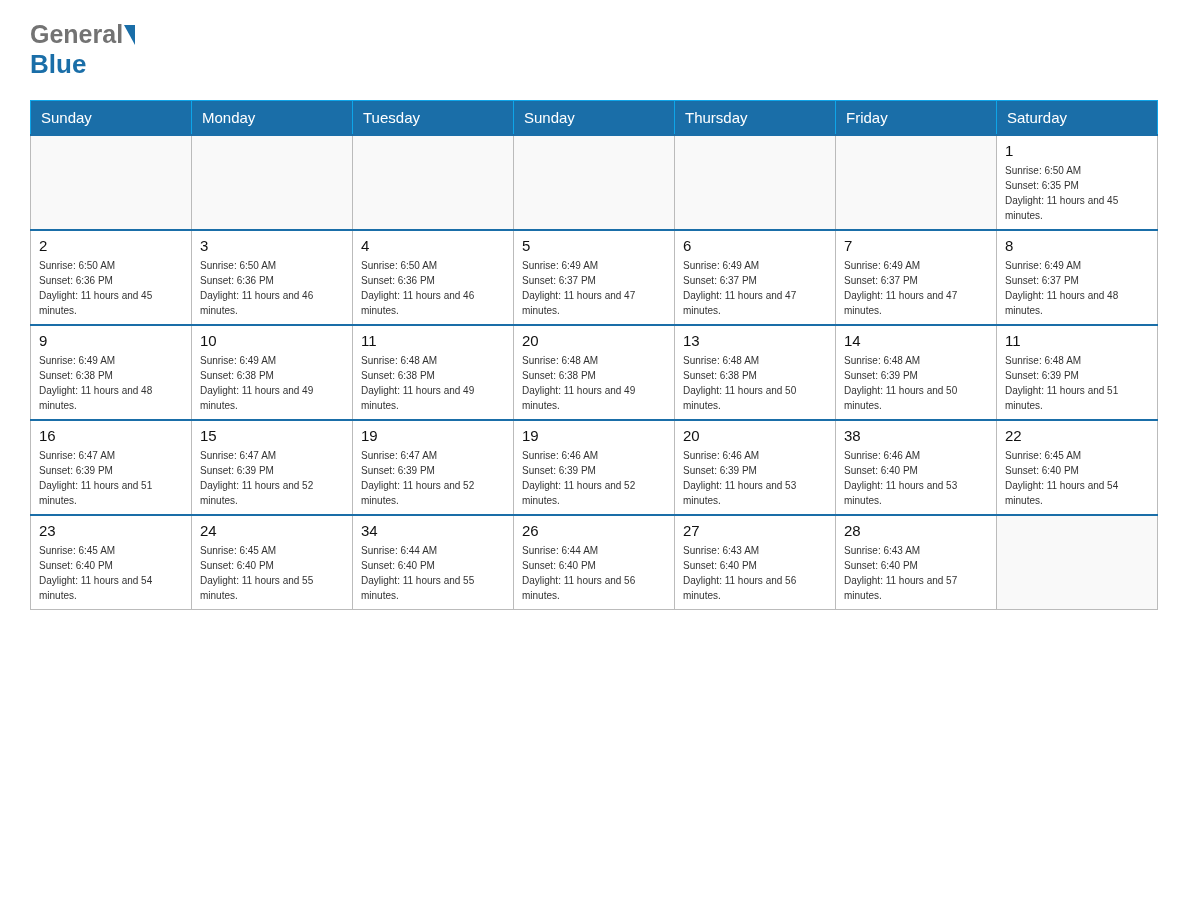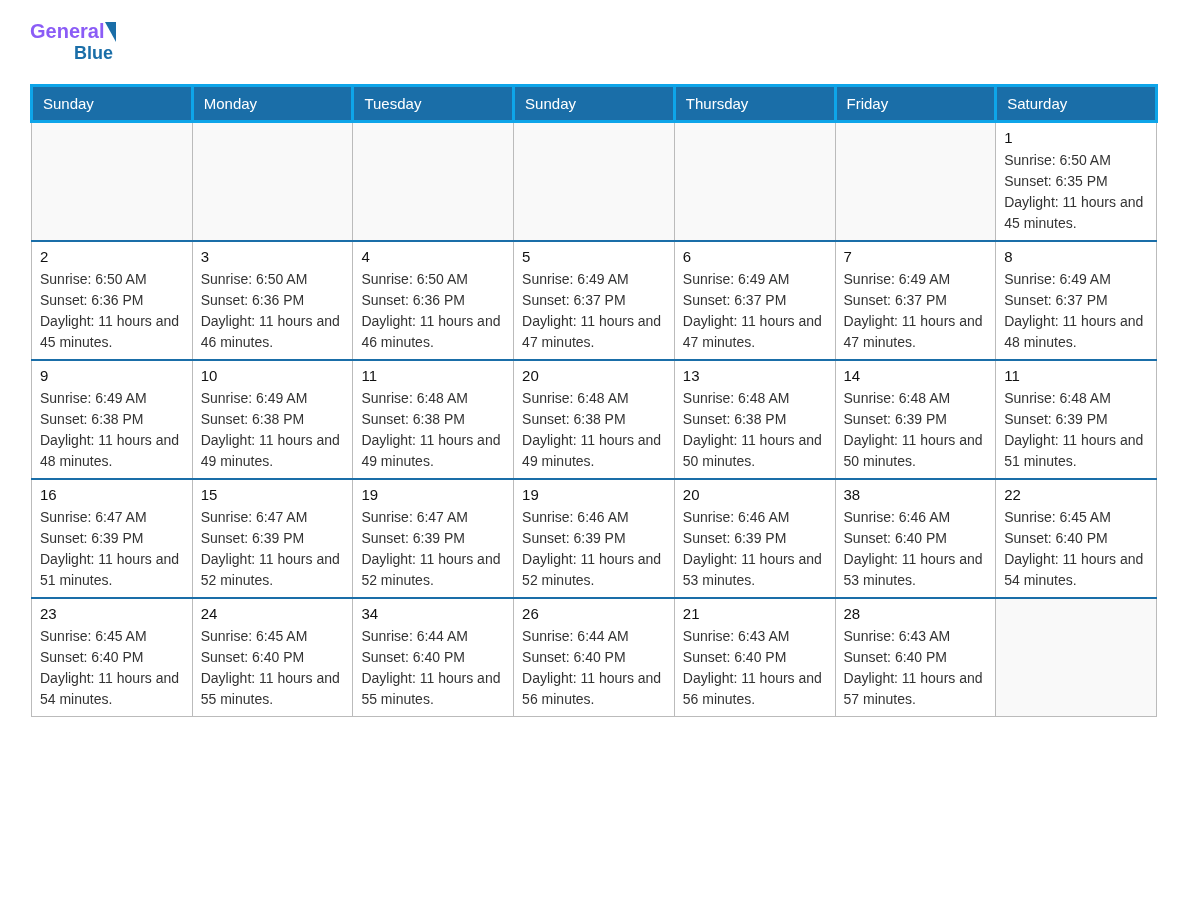--- a/index.html
+++ b/index.html
@@ -40,61 +40,61 @@
       border-collapse: collapse;
       border: 1px solid #999;
     }
     .calendar th {
       background: #1a6ea8;
       color: #fff;
       font-size: 15px;
       font-weight: normal;
       padding: 8px 10px;
       text-align: left;
-      border: 3px solid #0ea5e9;
+      border: 1px solid #0ea5e9;
     }
     .calendar td {
       vertical-align: top;
       padding: 6px 8px;
       border: 1px solid #bbb;
       width: 14.28%;
       min-height: 100px;
       font-size: 12px;
       color: #333;
     }
     .day-number {
       font-size: 15px;
       color: #111;
       font-weight: normal;
       display: block;
       margin-bottom: 4px;
     }
     .day-info {
-      font-size: 14px;
+      font-size: 10px;
       line-height: 1.5;
       color: #333;
     }
     .empty-cell {
       background: #f9f9f9;
     }
     tr.week-row td {
       border-top: 2px solid #1a6ea8;
     }
   </style>
 </head>
 <body>
 
 <div class="header">
   <div class="logo">
   <div style="display:flex;align-items:center;">
-    <span style="font-size:20px;font-weight:bold;color:#8b5cf6;">General</span>
+    <span style="font-size:25px;font-weight:bold;color:#737373;">General</span>
     <span style="display:inline-block;width:0;height:0;border-left:11px solid transparent;border-top:20px solid #1a6ea8;margin:0 1px;vertical-align:middle;"></span>
   </div>
   <div>
-    <span style="font-size:18px;font-weight:bold;color:#1a6ea8;margin-left:44px;">Blue</span>
+    <span style="font-size:26px;font-weight:bold;color:#1a6ea8;">Blue</span>
   </div>
 </div>
   <div class="title-section">
     <div class="month-title"></div>
     <div class="location"></div>
   </div>
 </div>
 
 <table class="calendar">
   <thead>
@@ -274,21 +274,21 @@
 Sunset: 6:40 PM
 Daylight: 11 hours and 55 minutes.</div>
         </td>
         <td>
           <span class="day-number">26</span>
           <div class="day-info" style="white-space: pre-line;">Sunrise: 6:44 AM
 Sunset: 6:40 PM
 Daylight: 11 hours and 56 minutes.</div>
         </td>
         <td>
-          <span class="day-number">21</span>
+          <span class="day-number">27</span>
           <div class="day-info" style="white-space: pre-line;">Sunrise: 6:43 AM
 Sunset: 6:40 PM
 Daylight: 11 hours and 56 minutes.</div>
         </td>
         <td>
           <span class="day-number">28</span>
           <div class="day-info" style="white-space: pre-line;">Sunrise: 6:43 AM
 Sunset: 6:40 PM
 Daylight: 11 hours and 57 minutes.</div>
         </td>

